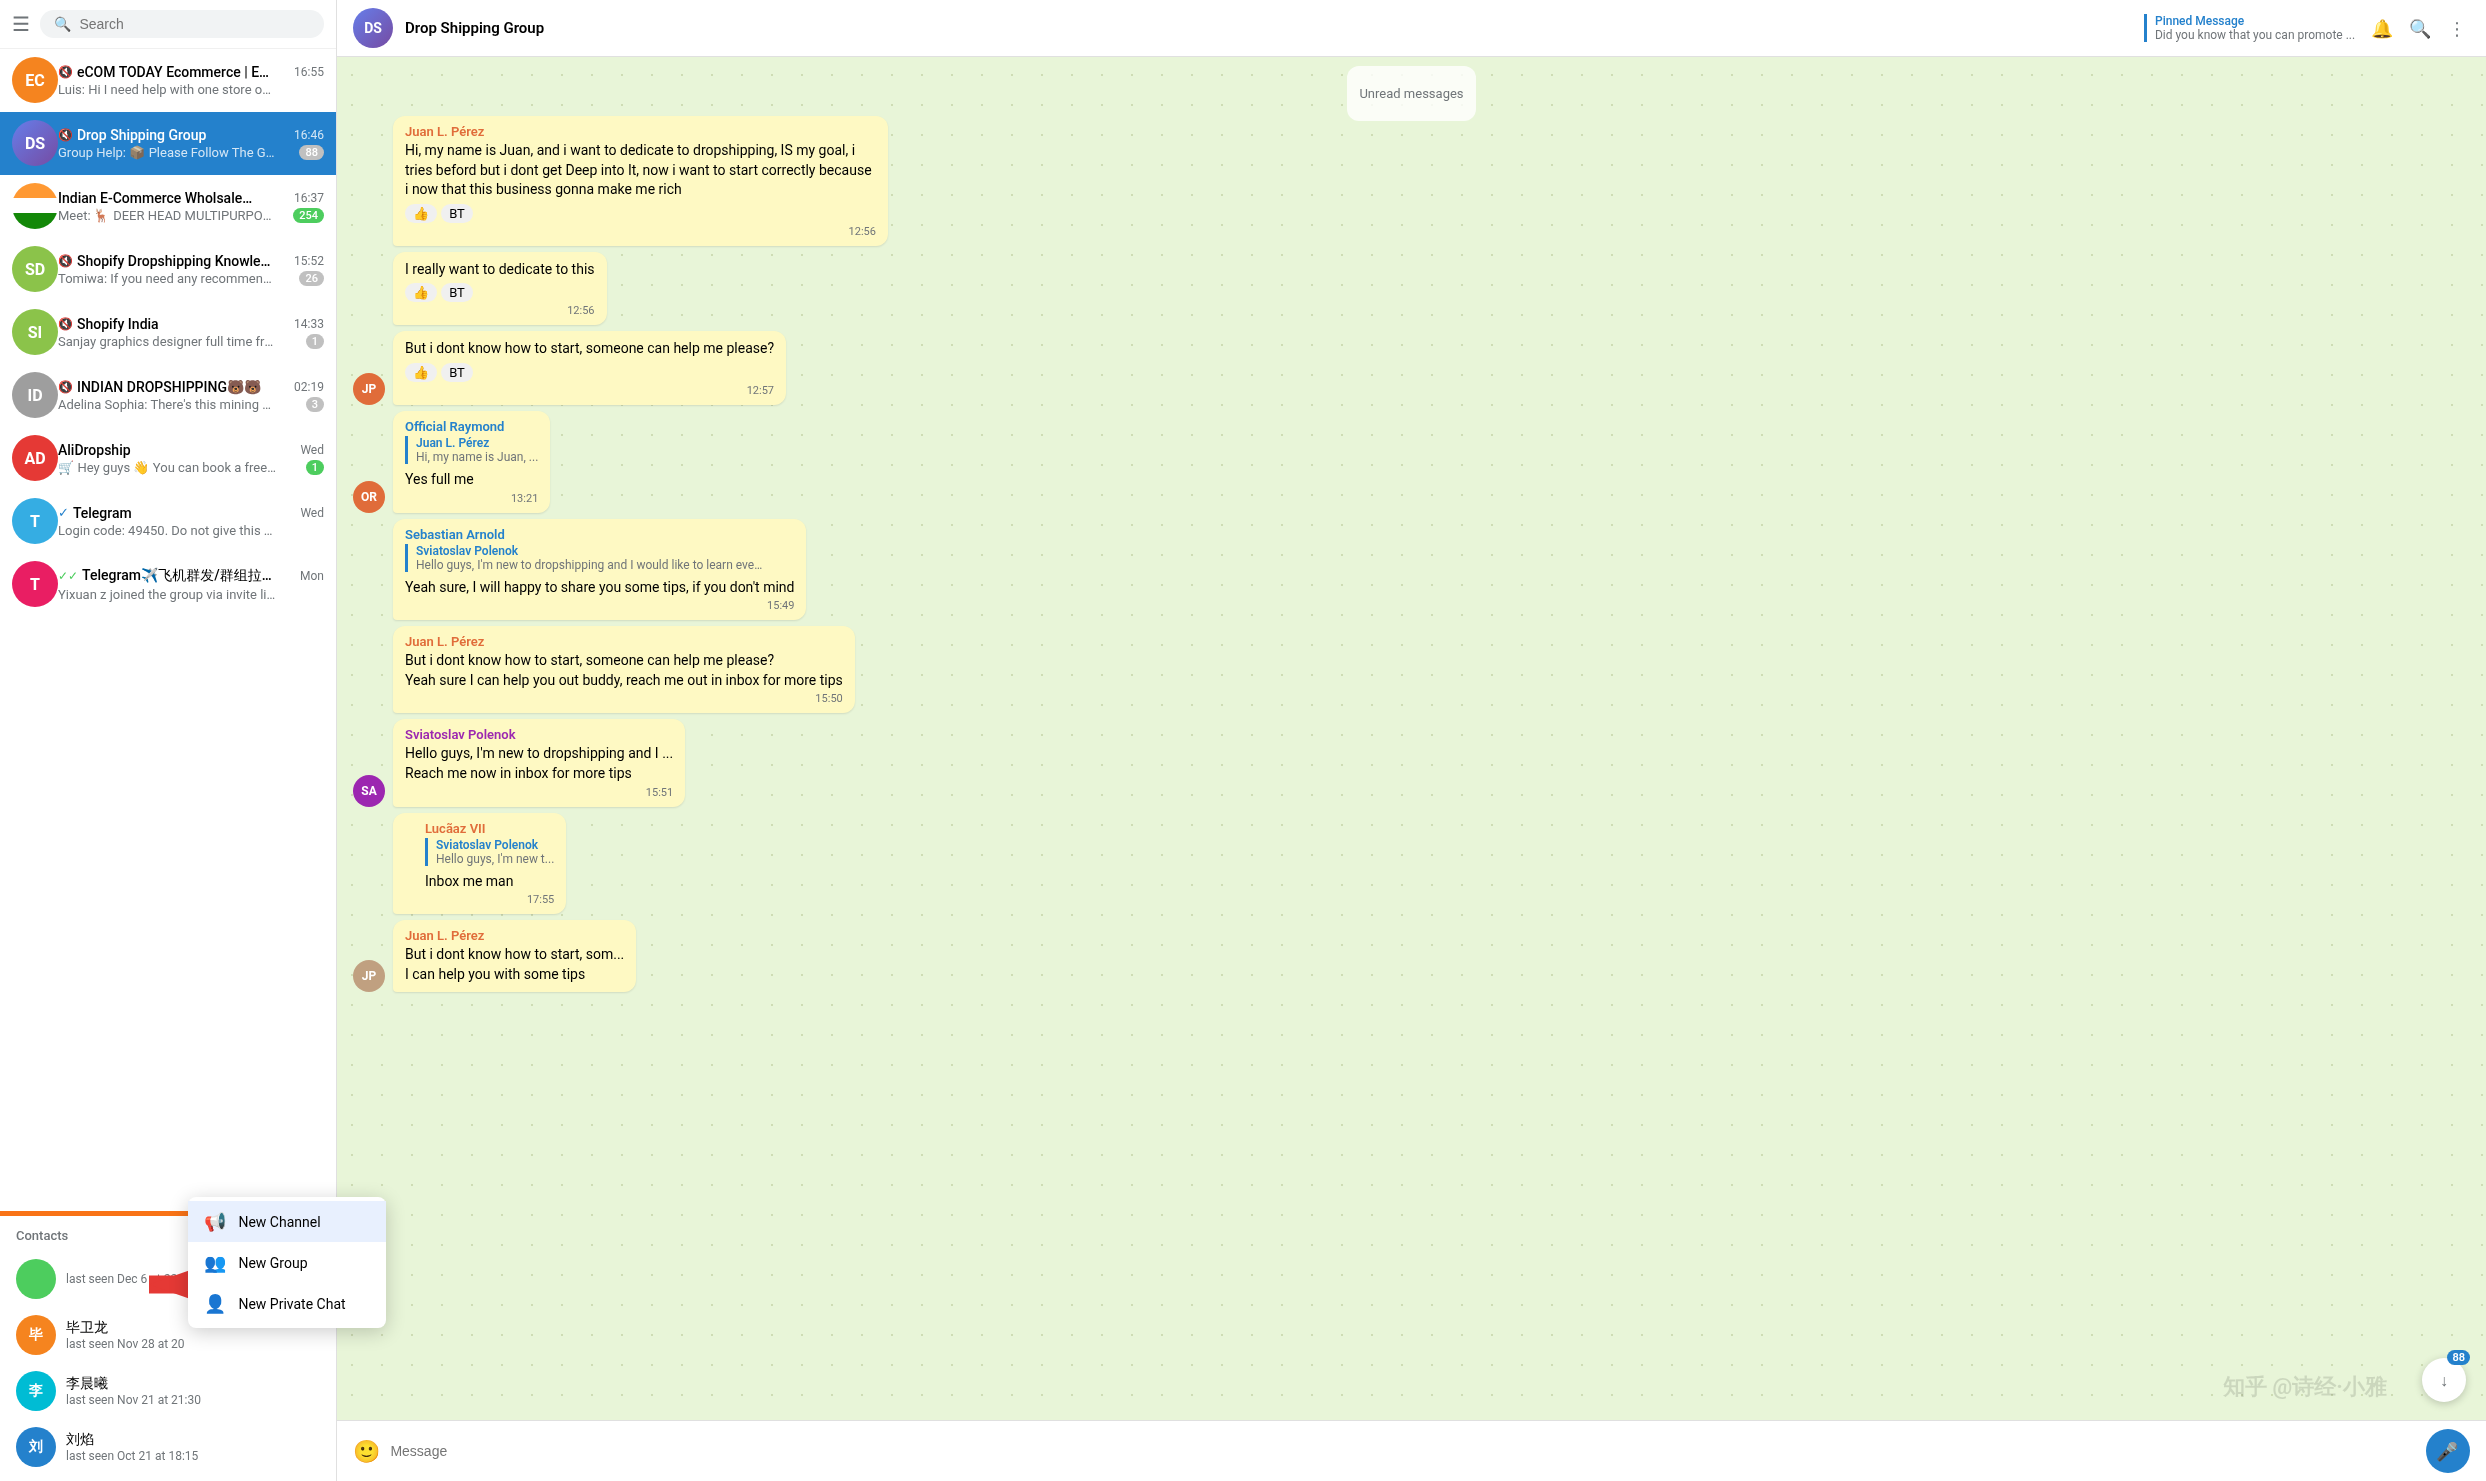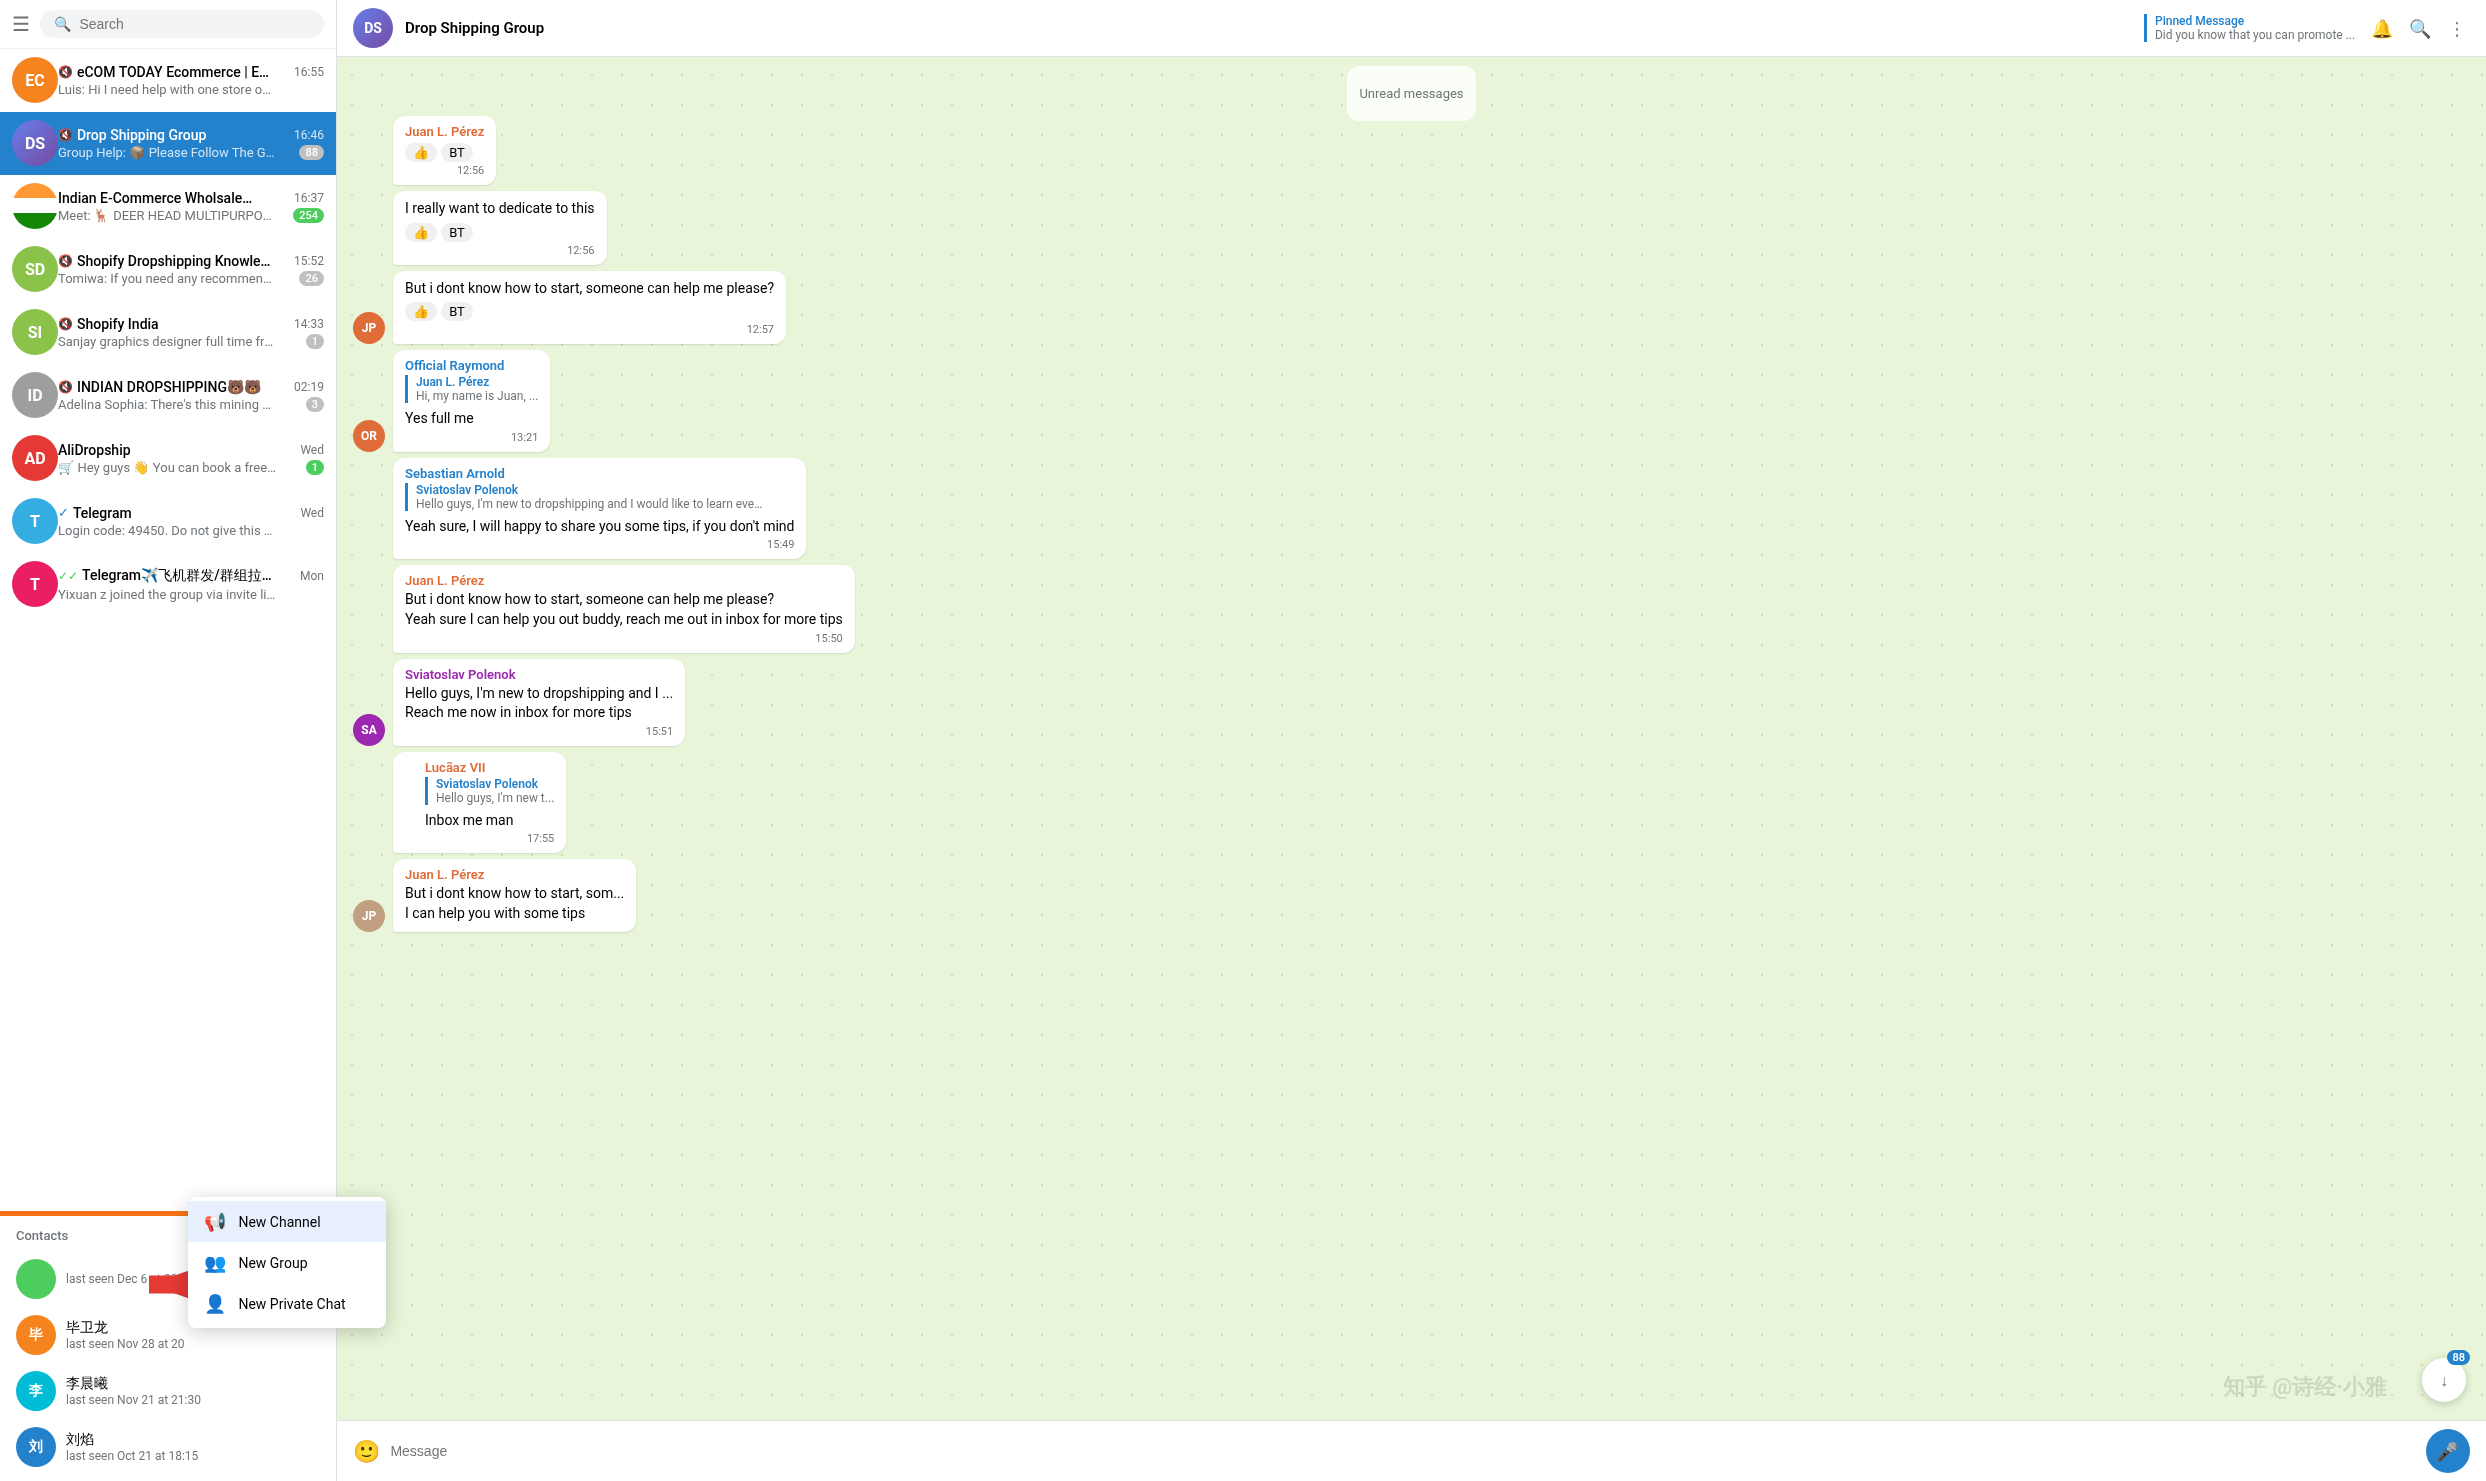--- a/index.html
+++ b/index.html
@@ -65,21 +65,21 @@
     .pinned-message { border-left: 3px solid #2481cc; padding-left: 8px; }
     .pinned-label { font-size: 12px; color: #2481cc; font-weight: 500; }
     .pinned-text { font-size: 12px; color: #707579; }
     .header-icon { color: #707579; font-size: 18px; cursor: pointer; padding: 4px; }
 
     
     .messages-area { flex: 1; overflow-y: auto; padding: 16px; display: flex; flex-direction: column; gap: 4px; position: relative; z-index: 1; }
 
     .unread-label { text-align: center; margin: 10px 0; }
     .unread-label span { background: rgba(255,255,255,0.8); color: #707579; font-size: 13px; padding: 20px 12px; border-radius: 12px; }
-    .message-bubble { background: #ffffff; border-radius: 12px; padding: 8px 12px; max-width: 495px; position: relative; box-shadow: 0 1px 2px rgba(0,0,0,0.1); }
+    .message-bubble { background: #fef9c3; border-radius: 12px; padding: 8px 12px; max-width: 495px; position: relative; box-shadow: 0 1px 2px rgba(0,0,0,0.1); }
     .message-bubble.incoming { align-self: flex-start; border-bottom-left-radius: 4px; }
     .msg-avatar { width: 32px; height: 32px; border-radius: 50%; display: flex; align-items: center; justify-content: center; font-size: 12px; font-weight: bold; color: #fff; flex-shrink: 0; }
 
     .sender-name { font-size: 13px; font-weight: 600; margin-bottom: 2px; }
     .message-text { font-size: 14px; color: #000; line-height: 1.4; }
     .message-time { font-size: 11px; color: #707579; text-align: right; margin-top: 2px; }
     .reply-quote { border-left: 3px solid #2481cc; padding-left: 8px; margin-bottom: 6px; }
     .reply-name { font-size: 12px; font-weight: 600; color: #2481cc; }
     .reply-text { font-size: 12px; color: #707579; white-space: nowrap; overflow: hidden; text-overflow: ellipsis; max-width: 347px; }
     .reactions { display: flex; gap: 4px; margin-top: 4px; }
@@ -350,20 +350,21 @@
     </div>
   </div>
 
   <div class="messages-area" id="messages-area">
     <div class="unread-label">
       <span>Unread messages</span>
     </div>
   <div style="display: flex; margin-bottom: 2px; padding-left: 40px;">
         <div class="message-bubble incoming" style="max-width: 495px;">
           <div class="sender-name" style="color: rgb(224, 108, 58);">Juan L. Pérez</div>
+          <div class="message-text" style="white-space: pre-line;">Hi, my name is Juan, and i want to dedicate to dropshipping, IS my goal, i tries beford but i dont get Deep into It, now i want to start correctly because i now that this business gonna make me rich</div>
           <div class="reactions">
             <div class="reaction">👍</div>
             <div class="reaction">BT</div>
           </div>
           <div class="message-time">12:56</div>
         </div>
       </div>
       <div style="display: flex; margin-bottom: 2px; padding-left: 40px;">
         <div class="message-bubble incoming" style="max-width: 495px;">
           <div class="message-text" style="white-space: pre-line;">I really want to dedicate to this</div>

